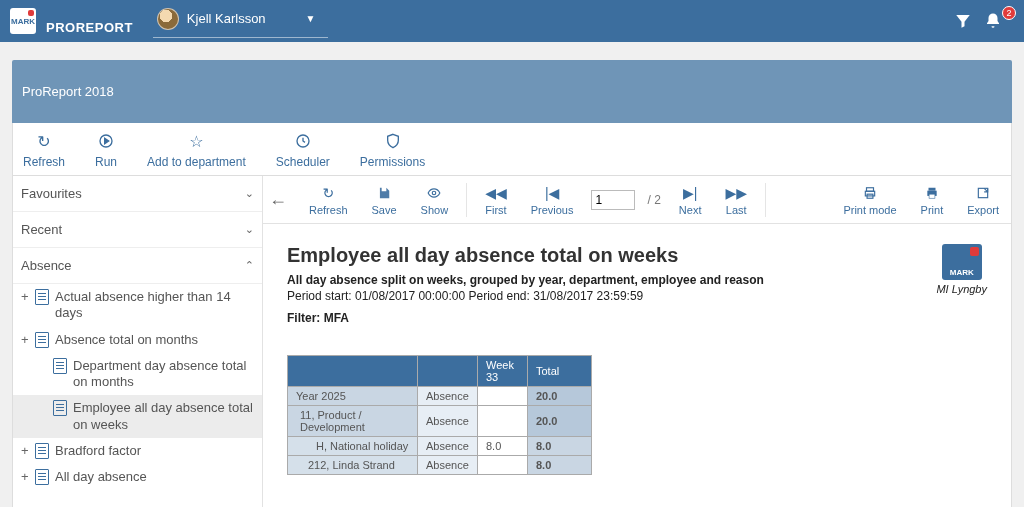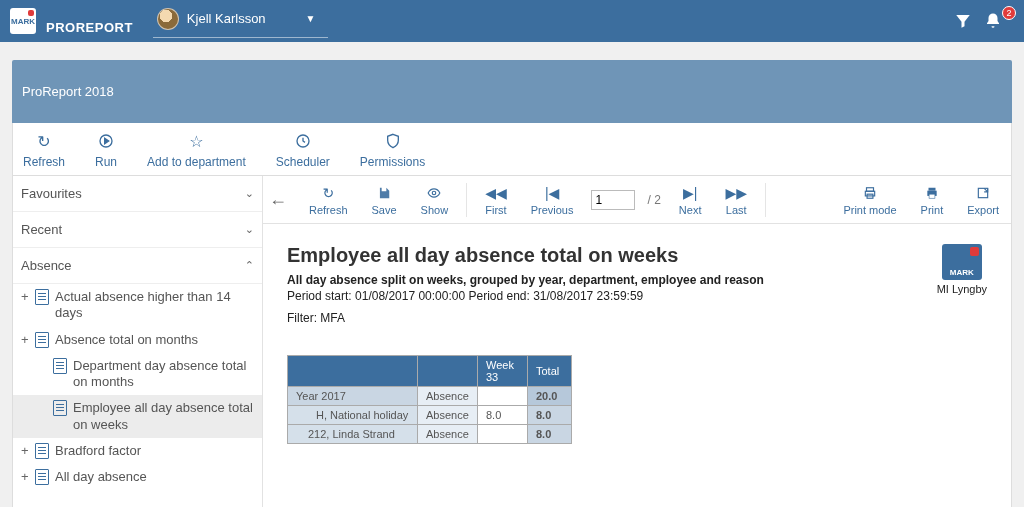--- a/index.html
+++ b/index.html
@@ -47,35 +47,35 @@
   .vsep { width:1px; height:34px; background:#e5e5e5; }
   .page-input { width:44px; height:20px; border:1px solid #bbb; font-size:12px; text-align:left; padding-left:3px;}
   .page-total { color:#777; font-size:12px; }
   .back-arrow { font-size:18px; color:#666; cursor:pointer; padding:0 4px 0 0;}
 
   .report-area { flex:1; overflow:auto; background:#fff; padding: 20px 24px; position:relative;}
   .report-header { display:flex; justify-content:space-between; align-items:flex-start; }
   .report-title { font-size:20px; font-weight:bold; color:#333; margin-bottom:6px;}
   .report-sub { font-size:12px; font-weight:bold; color:#222;}
   .report-meta { font-size:12px; color:#222; margin-top:2px;}
-  .report-filter { font-size:12px; color:#222; margin-top:8px;}
+  .report-filter { font-size:12px; color:#222; margin-top:8px;font-weight:bold;}
   .company-block { text-align:center; }
   .company-logo { width:40px; height:36px; background:#3c6e9e; border-radius:3px; position:relative; margin:0 auto 3px auto; display:flex; align-items:flex-end; justify-content:center;}
   .company-logo::after { content:''; width:9px; height:9px; background:#e03b3b; border-radius:2px; position:absolute; top:3px; right:3px;}
   .company-logo span { font-size:8px; color:#fff; font-weight:bold; margin-bottom:3px;}
-  .company-name { font-size:11px; color:#222;}
+  .company-name { font-size:11px; color:#222;font-style:italic;}
 
   .data-table { border-collapse: collapse; margin-top: 30px; font-size:11px; }
   .data-table th { background:#3c6e9e; color:#fff; font-weight:normal; padding:3px 8px; border:1px solid #aaa; text-align:left;}
   .data-table td { border:1px solid #aaa; padding:3px 8px; }
   .td-label { background:#c9d6e3; width:120px;}
   .td-label2 { background:#d5e0ea; }
   .td-type { background:#e7eef5; width:60px;}
   .td-week { background:#fff; width:50px;}
-  .td-total { background:#b6c8da; font-weight:bold; width:44px;}
+  .td-total { background:#b6c8da; font-weight:bold; width:64px;}
   .td-total.light { background:#c9d6e3;}
   .spacer-col { width:130px; background:#3c6e9e; border:1px solid #aaa;}
   .indent1 { padding-left: 12px !important; }
   .indent2 { padding-left: 20px !important; }
   .indent3 { padding-left: 28px !important; margin-left: 16px; }
 
   svg { display:block; }
 </style>
 </head>
 <body>
@@ -290,21 +290,27 @@
         <thead>
           <tr>
             <th class="spacer-col"></th>
             <th style="background:#3c6e9e;"></th>
             <th>Week 33</th>
             <th>Total</th>
           </tr>
         </thead>
         <tbody id="table-body">
             <tr>
-              <td class="td-label ">Year 2017</td>
+              <td class="td-label ">Year 2025</td>
+              <td class="td-type">Absence</td>
+              <td class="td-week"></td>
+              <td class="td-total">20.0</td>
+            </tr>
+            <tr>
+              <td class="td-label indent1">11, Product / Development</td>
               <td class="td-type">Absence</td>
               <td class="td-week"></td>
               <td class="td-total">20.0</td>
             </tr>
             <tr>
               <td class="td-label2 indent3">H, National holiday</td>
               <td class="td-type">Absence</td>
               <td class="td-week">8.0</td>
               <td class="td-total light">8.0</td>
             </tr>

